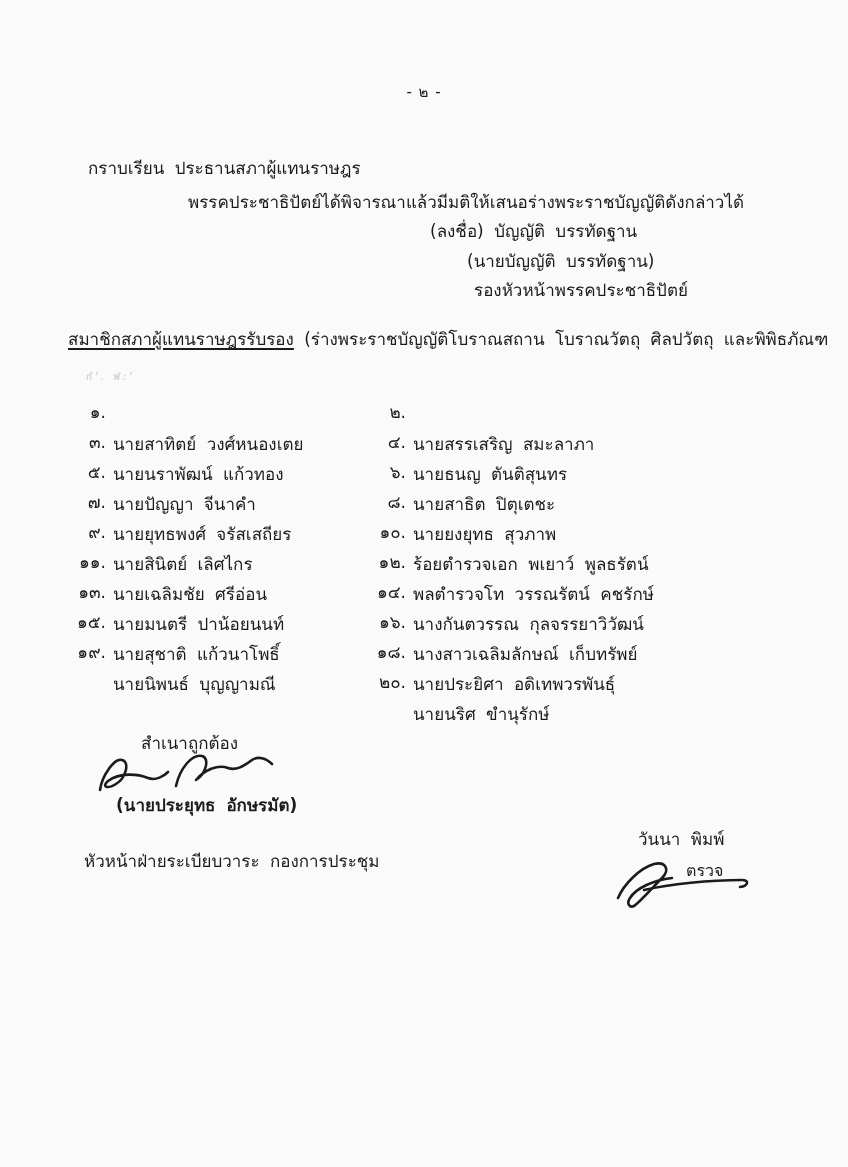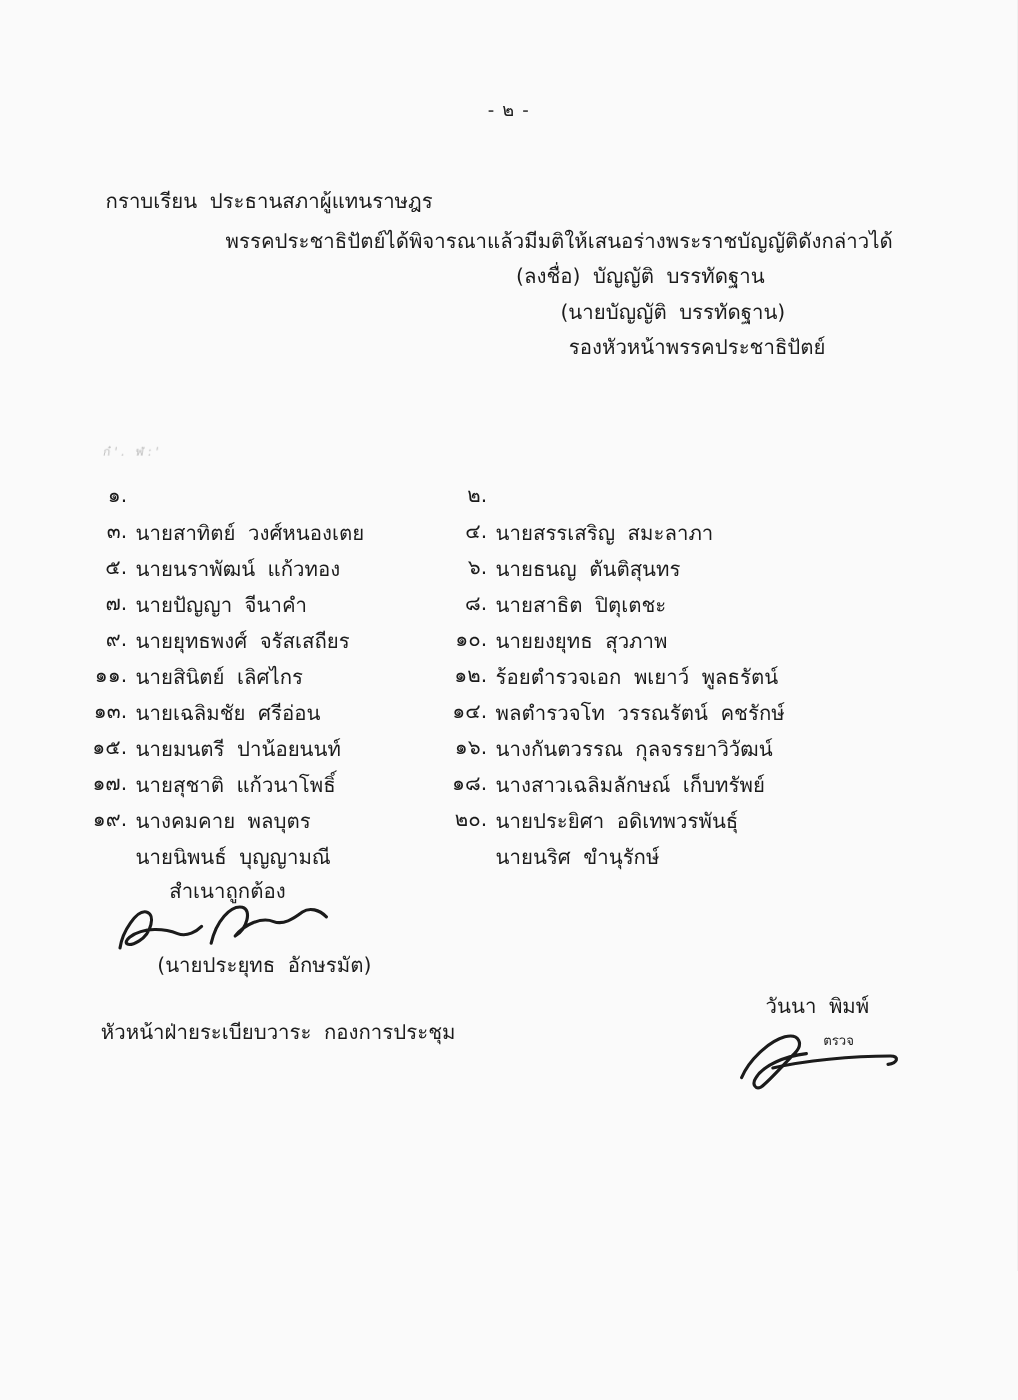--- a/index.html
+++ b/index.html
@@ -21,37 +21,40 @@
   }
   .members{position:absolute;top:398px;left:0;width:848px;}
   .col{position:absolute;top:0;}
   .col-left{left:70px;width:300px;}
   .col-right{left:370px;width:430px;}
   .member-row{display:flex;height:30px;align-items:flex-start;}
   .member-no{width:36px;text-align:right;flex:0 0 36px;font-size:17px;}
   .member-name{margin-left:7px;font-size:17px;word-spacing:5px;margin-top:32px;}
   svg.sig{position:absolute;}
   svg.sig path{fill:none;stroke:#1b1b1b;stroke-width:2.6;stroke-linecap:round;stroke-linejoin:round;}
-  .checked-word{font-size:11px;word-spacing:2px;}
+  .checked-word{font-size:16px;word-spacing:2px;}
 </style>
 </head>
 <body>
 
 <div class="page">
 
   <div class="abs page-num" style="top:80px;left:0;width:848px;text-align:center;">- ๒ -</div>
 
   <div class="abs t" style="top:158px;left:88px;">กราบเรียน  ประธานสภาผู้แทนราษฎร</div>
 
   <div class="abs t" style="top:192px;left:188px;">พรรคประชาธิปัตย์ได้พิจารณาแล้วมีมติให้เสนอร่างพระราชบัญญัติดังกล่าวได้</div>
 
   <div class="abs t" style="top:221px;left:430px;">(ลงชื่อ)   บัญญัติ  บรรทัดฐาน</div>
   <div class="abs t" style="top:251px;left:467px;">(นายบัญญัติ  บรรทัดฐาน)</div>
   <div class="abs t" style="top:280px;left:474px;">รองหัวหน้าพรรคประชาธิปัตย์</div>
 
+  <div class="abs t" style="top:329px;left:68px;">
+    <span class="u">สมาชิกสภาผู้แทนราษฎรรับรอง</span><span> (ร่างพระราชบัญญัติโบราณสถาน โบราณวัตถุ ศิลปวัตถุ และพิพิธภัณฑ</span>
+  </div>
 
   <div class="abs stamp-noise" style="top:369px;left:86px;">ก๋'. ฬ:'</div>
 
   <div class="members">
     <div class="col col-left">
 
         <div class="member-row">
           <span class="member-no">๑.</span>
           <span class="member-name">นายสาทิตย์  วงศ์หนองเตย</span>
         </div>
@@ -84,24 +87,20 @@
         <div class="member-row">
           <span class="member-no">๑๓.</span>
           <span class="member-name">นายมนตรี  ปาน้อยนนท์</span>
         </div>
 
         <div class="member-row">
           <span class="member-no">๑๕.</span>
           <span class="member-name">นายสุชาติ  แก้วนาโพธิ์</span>
         </div>
 
-        <div class="member-row">
-          <span class="member-no">๑๗.</span>
-          <span class="member-name">นางคมคาย  พลบุตร</span>
-        </div>
 
         <div class="member-row">
           <span class="member-no">๑๙.</span>
           <span class="member-name">นายนิพนธ์  บุญญามณี</span>
         </div>
       </div>
     <div class="col col-right">
 
         <div class="member-row">
           <span class="member-no">๒.</span>
@@ -155,21 +154,21 @@
       </div>
   </div>
 
   <div class="abs t" style="top:733px;left:141px;">สำเนาถูกต้อง</div>
 
   <svg class="sig" style="top:748px;left:92px;" width="190" height="58" viewBox="0 0 190 58">
     <path d="M8,42 C10,28 22,10 30,12 C38,14 34,30 24,36 C14,42 10,38 16,33 C28,24 46,26 56,30 C64,33 72,28 76,24"></path>
     <path d="M84,38 C88,20 100,6 110,8 C118,10 114,26 104,32 C112,22 126,16 136,20 C144,23 152,18 160,12 C166,8 174,10 180,16"></path>
   </svg>
 
-  <div class="abs t" style="top:795px;left:131px;">(นายประยุทธ  อักษรมัต)</div>
+  <div class="abs t" style="top:795px;left:116px;font-weight:bold;">(นายประยุทธ  อักษรมัต)</div>
   <div class="abs t" style="top:823px;left:84px;margin-top:28px;">หัวหน้าฝ่ายระเบียบวาระ กองการประชุม</div>
 
   <div class="abs t" style="top:829px;left:638px;">วันนา  พิมพ์</div>
 
   <svg class="sig" style="top:850px;left:610px;" width="160" height="62" viewBox="0 0 160 62">
     <path d="M8,48 C14,34 30,18 44,14 C56,11 60,20 52,28 C44,36 30,52 24,56 C20,58 16,54 20,48 C26,38 44,30 62,28"></path>
     <path d="M34,40 C60,34 100,30 132,30 C140,30 138,36 130,37"></path>
   </svg>
   <div class="abs checked-word" style="top:858px;left:686px;">ตรวจ</div>
 

